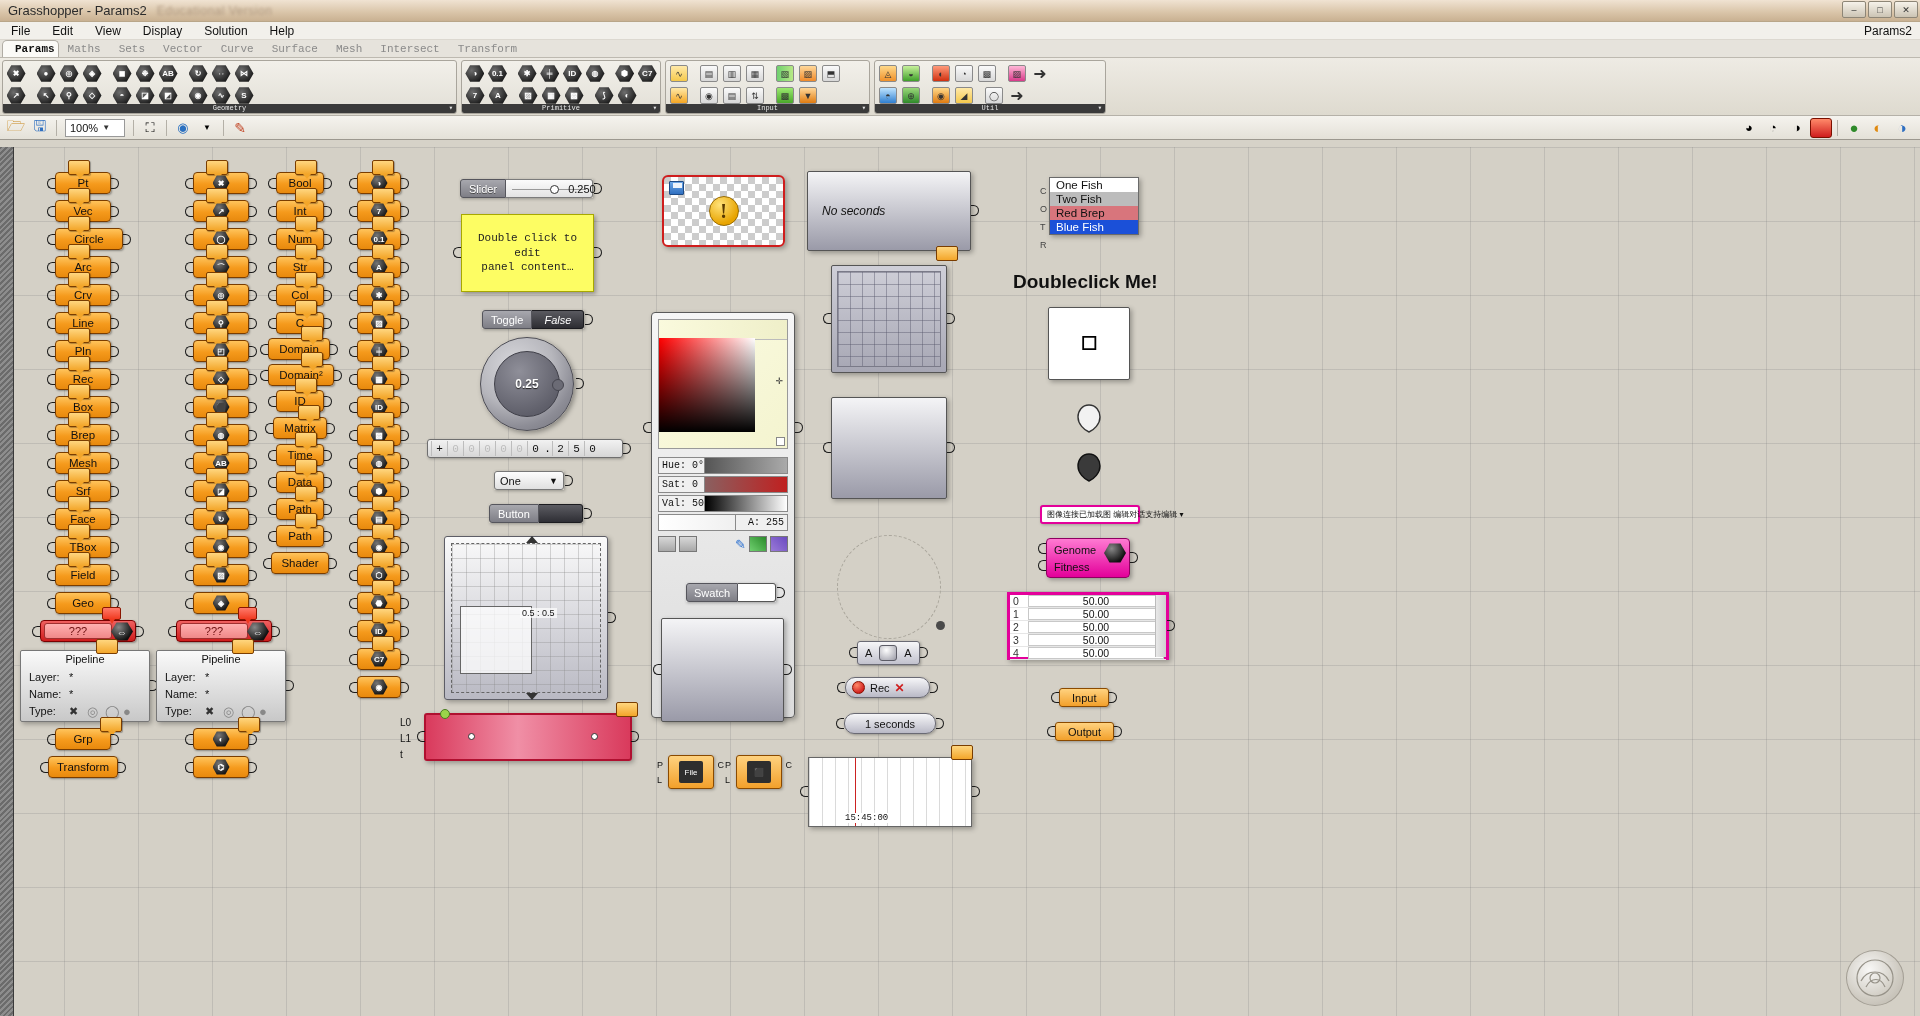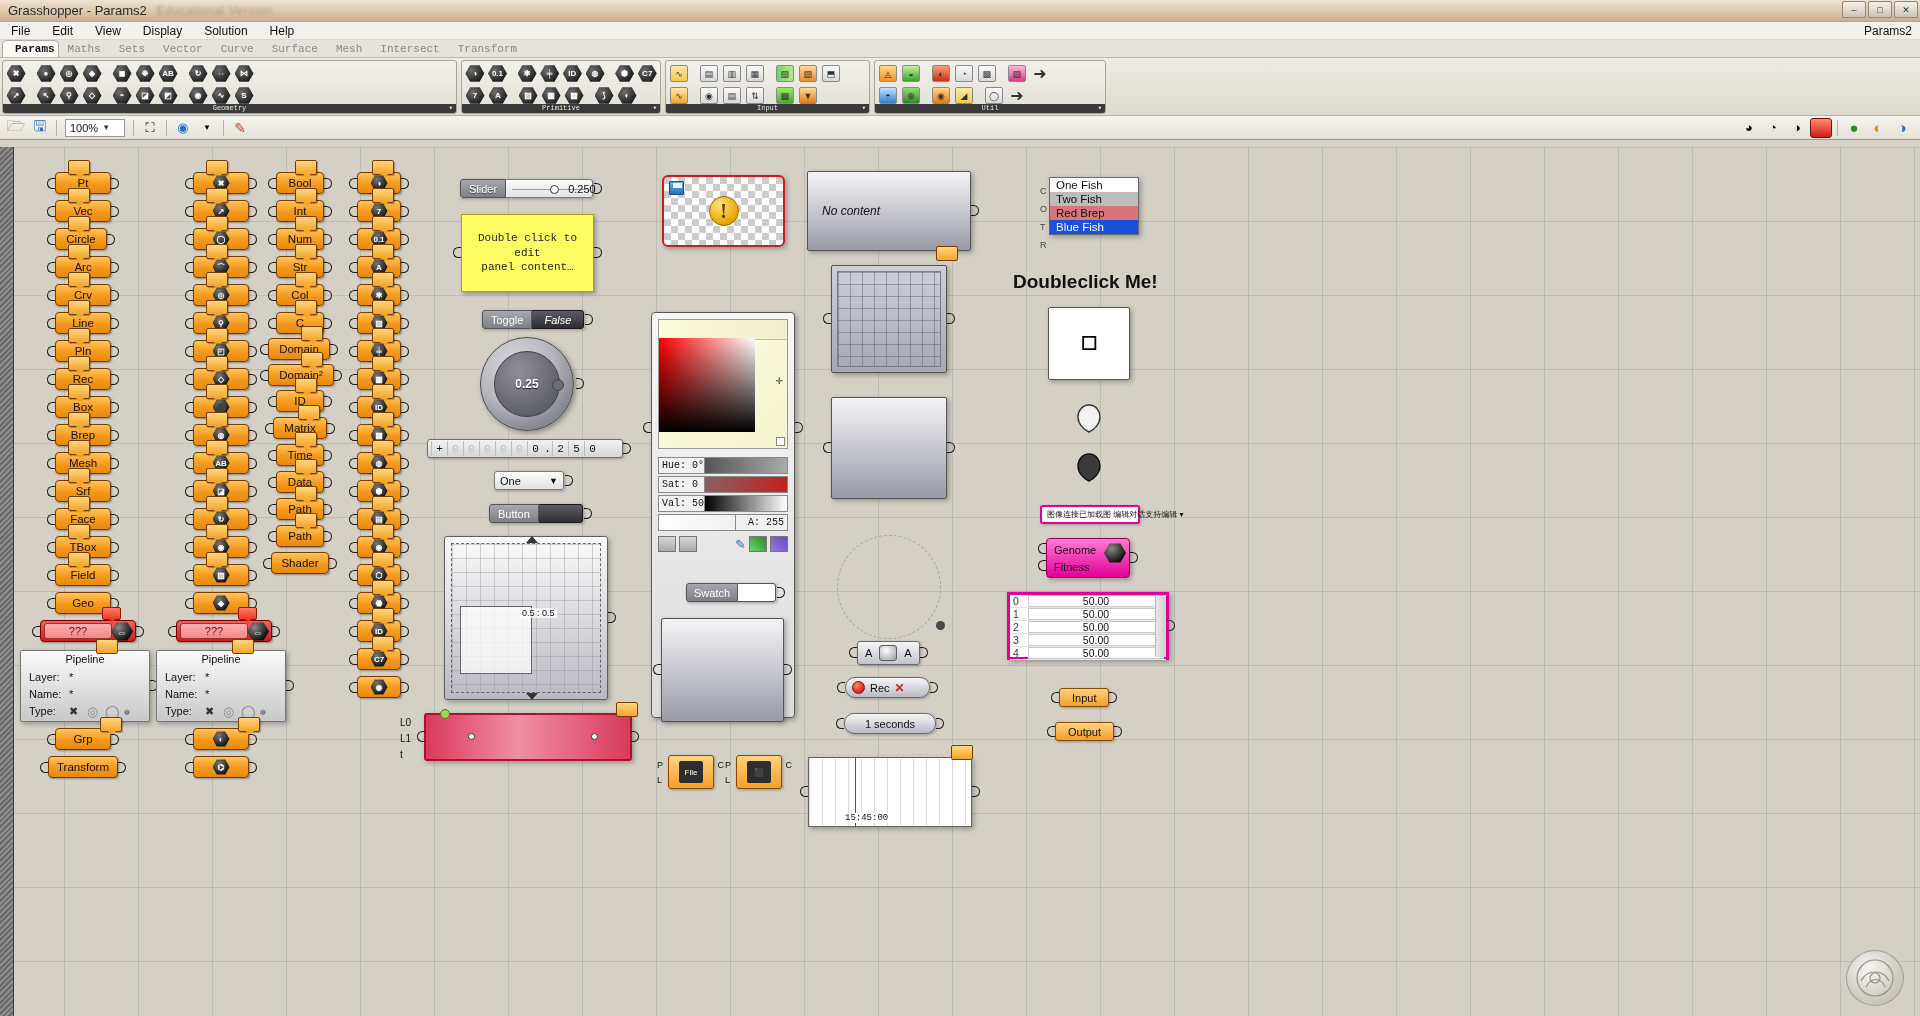--- a/index.html
+++ b/index.html
@@ -991,21 +991,21 @@
       <span class="ptag tl"></span>
       <span>Pt</span>
       <span class="pin-r"></span>
     </div>
   <div class="ghp" style="left:55px; top:53px;  width:56px;">
       <span class="pin-l"></span>
       <span class="ptag tl"></span>
       <span>Vec</span>
       <span class="pin-r"></span>
     </div>
-  <div class="ghp" style="left:55px; top:81px;  width:52px;align-items:center;">
+  <div class="ghp" style="left:55px; top:81px;  width:68px;align-items:center;">
       <span class="pin-l"></span>
       <span class="ptag tl"></span>
       <span>Circle</span>
       <span class="pin-r"></span>
     </div>
   <div class="ghp" style="left:55px; top:109px; width:56px;">
       <span class="pin-l"></span>
       <span class="ptag tl"></span>
       <span>Arc</span>
       <span class="pin-r"></span>
@@ -1610,21 +1610,21 @@
       <div>P</div>
       <div>L</div>
     </div>
     <div class="fbody">⬛</div>
     <div class="pr">
       <div>C</div>
     </div>
   </div>
 
   <div class="ghbox" style="left:807px; top:24px; width:164px; height:80px;">
-    <div style="position:absolute;left:14px;top:32px;font-size:12px;font-style:italic;color:#111">No content</div>
+    <div style="position:absolute;left:14px;top:32px;font-size:12px;font-style:italic;color:#111">No seconds</div>
     <span class="rpin"></span>
     <div class="ptag" style="position:absolute;width:22px;height:15px;background:linear-gradient(to bottom,#ffd67f,#f3a62a);border:1px solid #7a3d00;border-radius:2px;left:128px;bottom:-11px"></div>
   </div>
 
   <div class="ghbox" style="left:831px; top:118px; width:116px; height:108px; background:linear-gradient(to bottom,#cfcfd8,#a7a7b4); padding:4px;">
     <div style="position:absolute;inset:5px;background-image:linear-gradient(to right,rgba(90,90,110,.45) 1px,transparent 1px),linear-gradient(to bottom,rgba(90,90,110,.45) 1px,transparent 1px);background-size:12px 12px;border:1px solid #7a7a88"></div>
     <span class="lpin"></span>
       <span class="rpin"></span>
   </div>
 

